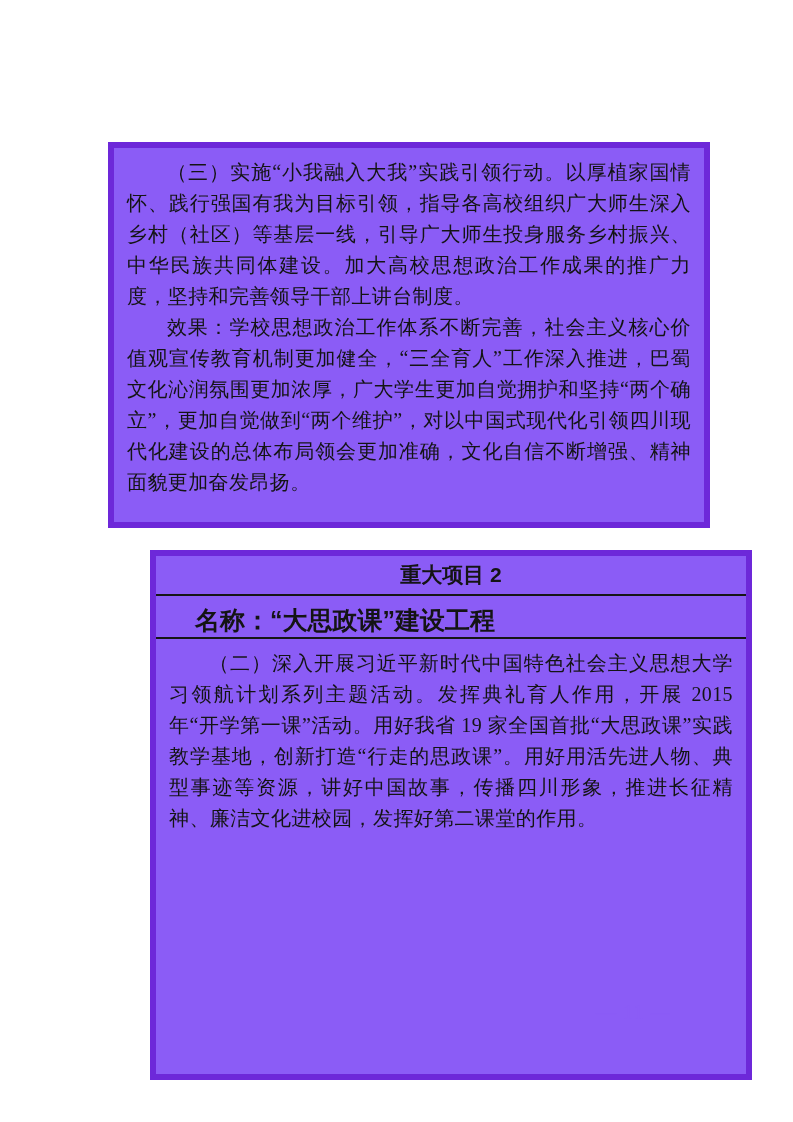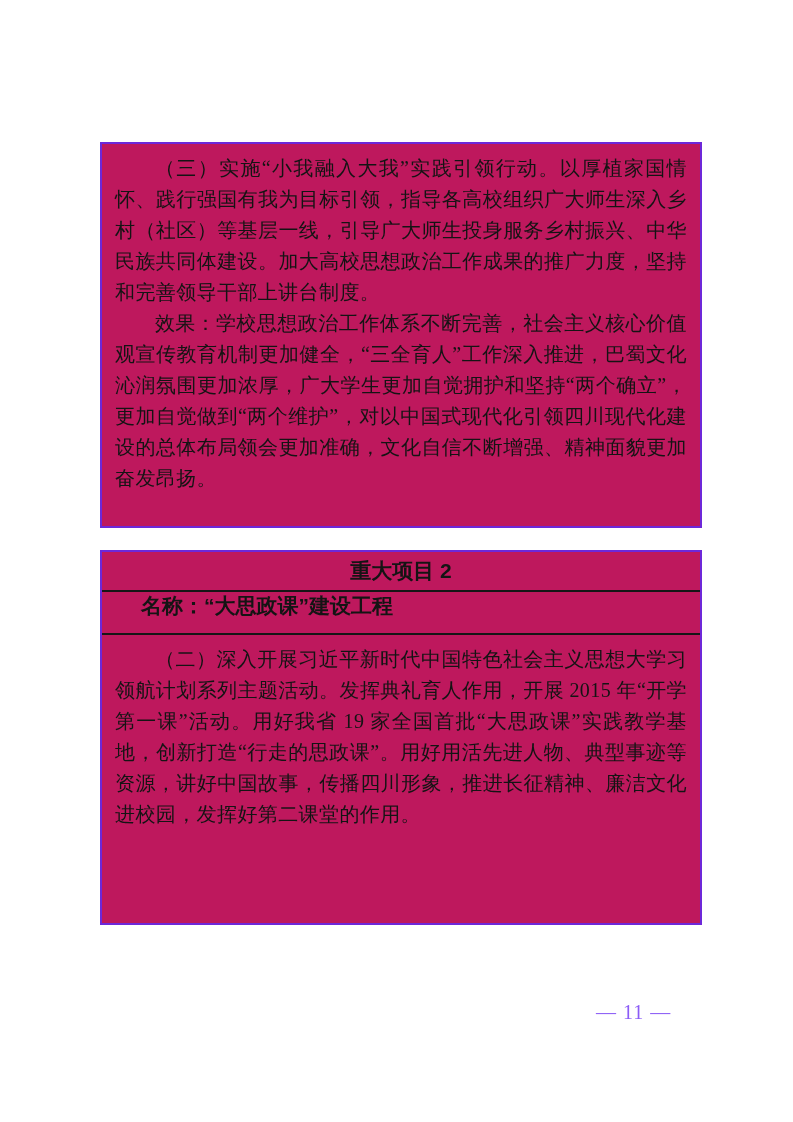--- a/index.html
+++ b/index.html
@@ -5,33 +5,34 @@
   * { margin: 0; padding: 0; box-sizing: border-box; }
   html, body { width: 793px; height: 1122px; background: #ffffff; }
   body {
     position: relative;
     font-family: "Liberation Serif", "DejaVu Serif", serif;
     color: #141414;
     overflow: hidden;
   }
   .doc-box {
     position: absolute;
-    left: 100px;
+    left: 108px;
     width: 602px;
-    border: 2px solid #6d28d9;
-    background: #be185d;
+    border: 6px solid #6d28d9;
+    background: #8b5cf6;
   }
   #box1 {
     top: 142px;
     height: 386px;
     padding: 9px 13px 6px 13px;
   }
   #box2 {
     top: 550px;
-    height: 375px;
+    height: 530px;
+    margin-left: 42px;
   }
   .body-text, .cell-body {
     font-size: 20px;
     line-height: 31px;
     text-align: justify;
     letter-spacing: 0.4px;
   }
   .body-text p, .cell-body p { text-indent: 2em; }
   .bold-label {
     font-family: "Liberation Sans", "DejaVu Sans", sans-serif;
@@ -45,25 +46,25 @@
     align-items: center;
     justify-content: center;
     font-family: "Liberation Sans", "DejaVu Sans", sans-serif;
     font-weight: 700;
     font-size: 21px;
   }
   .row-name {
     height: 43px;
     border-bottom: 2px solid #161616;
     display: flex;
-    align-items: flex-start;
+    align-items: flex-end;
     padding-left: 39px;
     font-family: "Liberation Sans", "DejaVu Sans", sans-serif;
     font-weight: 700;
-    font-size: 21px;
+    font-size: 25px;
   }
   .cell-body {
     padding: 9px 13px 4px 13px;
   }
   .tasks-label-line { text-indent: 2em; }
   #page-number {
     position: absolute;
     top: 1001px;
     left: 596px;
     width: 86px;

